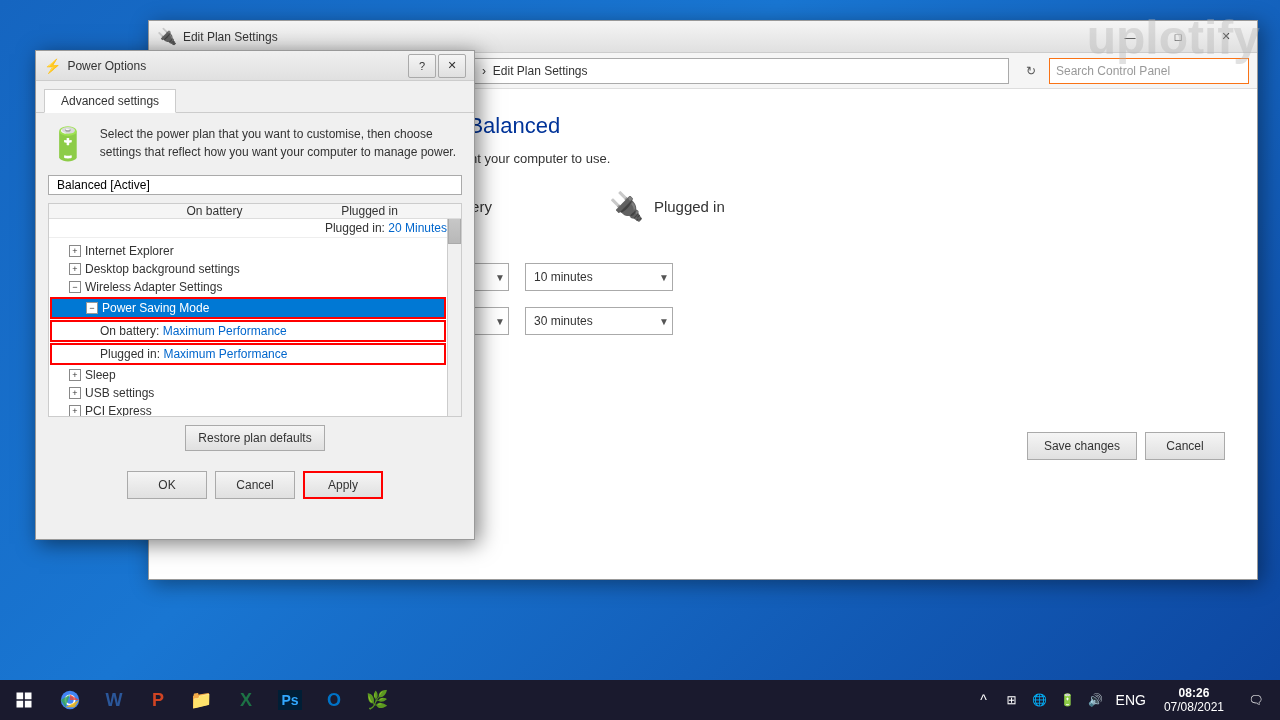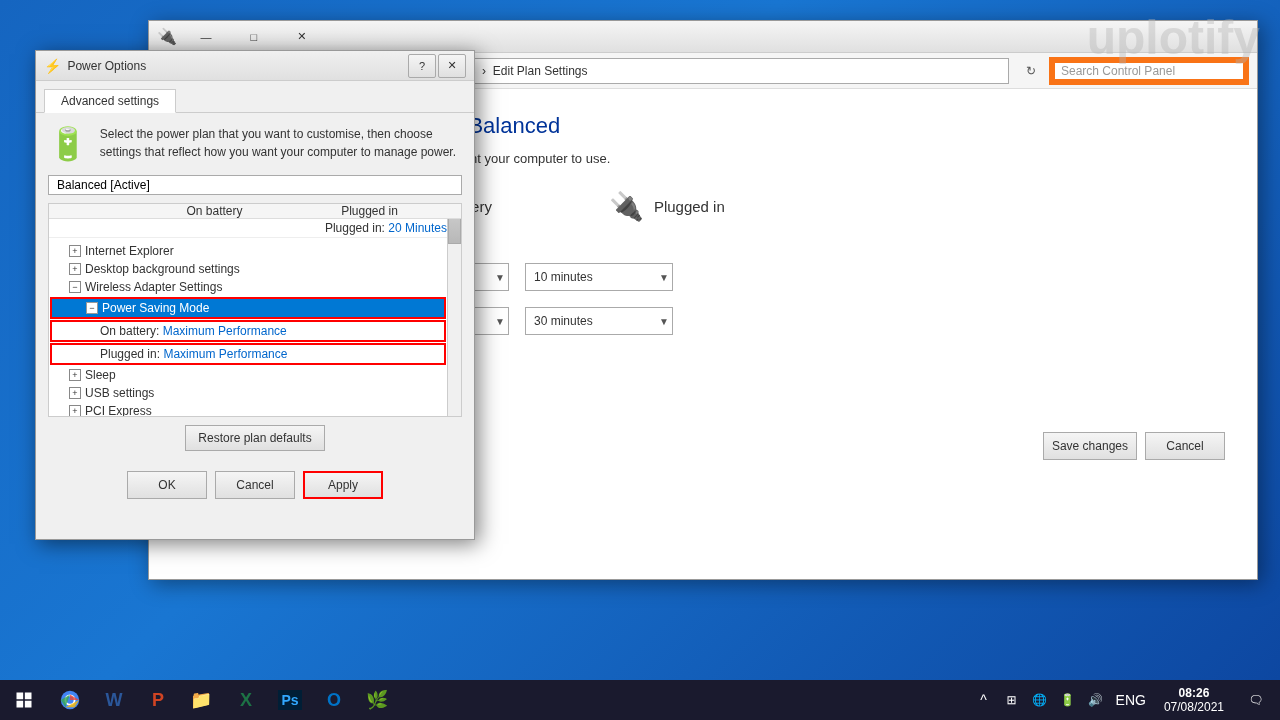--- a/index.html
+++ b/index.html
@@ -179,21 +179,21 @@
       padding: 0 8px;
       font-size: 12px;
       color: #333;
       margin: 0 4px;
     }
 
     .search-box {
       width: 200px;
       height: 26px;
       background: white;
-      border: 6px solid #f97316;
+      border: 1px solid #f97316;
       display: flex;
       align-items: center;
       padding: 8px 6px;
       font-size: 12px;
       color: #999;
     }
 
     .cp-content {
       display: flex;
       height: calc(100% - 68px);
@@ -303,21 +303,21 @@
 
     .bottom-buttons {
       display: flex;
       justify-content: flex-end;
       gap: 8px;
       margin-top: 16px;
     }
 
     .action-btn {
       height: 28px;
-      padding: 0 8px;
+      padding: 0 16px;
       border: 1px solid #aaa;
       background: linear-gradient(180deg, #f5f5f5, #e0e0e0);
       font-size: 12px;
       cursor: pointer;
       color: #333;
       min-width: 80px;
     }
     .action-btn:disabled { color: #999; cursor: default; }
 
     
@@ -544,20 +544,21 @@
 <body>
 
 <div class="desktop">
 
   <div class="watermark">uplotify</div>
 
   <div class="control-panel-window">
 
     <div class="cp-titlebar">
       <span class="cp-title-icon">🔌</span>
+      <span class="cp-title-text">Edit Plan Settings</span>
       <div class="cp-title-controls">
         <button class="cp-btn">—</button>
         <button class="cp-btn">□</button>
         <button class="cp-btn close">✕</button>
       </div>
     </div>
 
     <div class="cp-toolbar">
       <button class="nav-btn">←</button>
       <button class="nav-btn">→</button>

